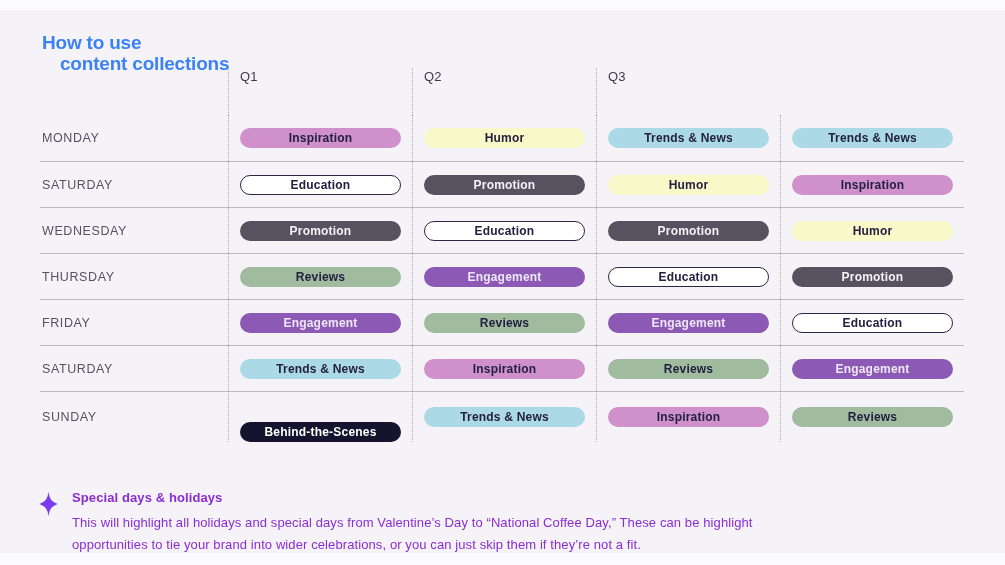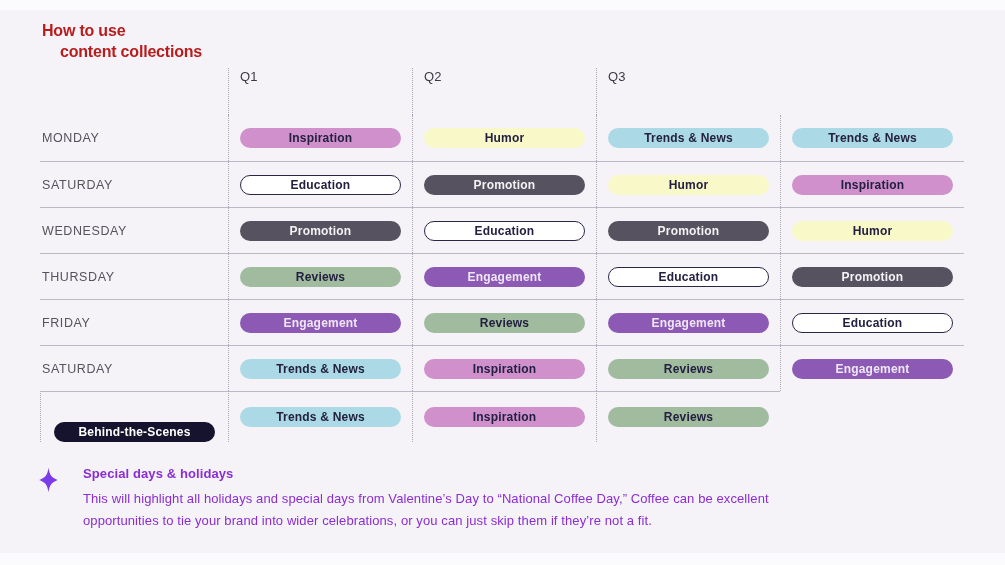--- a/index.html
+++ b/index.html
@@ -9,23 +9,23 @@
     background:#fbfafd;
     position:relative;
     overflow:hidden;
   }
   .slide {
     position:absolute; left:0; top:10px; width:1005px; height:543px;
     background:#f5f3f8;
   }
   
   .title {
-    position:absolute; left:42px; top:20px;
-    font-size:16px; line-height:21px; font-weight:800;
-    color:#b91c1c; letter-spacing:-0.2px;
+    position:absolute; left:42px; top:32px;
+    font-size:19px; line-height:21px; font-weight:800;
+    color:#3b82f6; letter-spacing:-0.2px;
   }
   .title .line2 { display:block; padding-left:18px; }
 
   
   .calendar { position:absolute; left:40px; top:68px; width:924px; }
   .cal-row { display:grid; grid-template-columns:188px repeat(4, 1fr); }
   .header-row { height:47px; }
   .day-row { height:46px;text-align:right; }
   .cell { min-width:0; }
   .q-head, .q-cell { border-left:1px dotted #aaa6b6; }
@@ -39,21 +39,21 @@
   }
   .q-cell { display:flex; align-items:center; justify-content:center; padding:0 10px; }
   .pill {
     width:100%; max-width:161px; height:20px; border-radius:14px;
     display:flex; align-items:center; justify-content:center;
     font-size:12px; font-weight:700; letter-spacing:0.2px;
     white-space:nowrap;
   }
 
   
-  .footnote { position:absolute; left:38px; top:466px; display:flex; gap:24px; width:860px; }
+  .footnote { position:absolute; left:38px; top:490px; display:flex; gap:13px; width:860px; }
   .sparkle { flex:0 0 auto; margin-top:1px; }
   .foot-heading { font-size:13px; font-weight:700; letter-spacing:0.1px; }
   .foot-body { margin-top:7px; font-size:13px; font-weight:500; line-height:21.5px; letter-spacing:0.1px; }
   .foot-body span { display:block; }
 </style>
 </head>
 <body>
 
 <div class="slide"></div>
 
@@ -154,20 +154,21 @@
         <div class="pill" style="background: rgb(207, 144, 204); color: rgb(35, 32, 64);">Inspiration</div>
       </div>
       <div class="cell q-cell">
         <div class="pill" style="background: rgb(160, 187, 158); color: rgb(35, 32, 64);">Reviews</div>
       </div>
       <div class="cell q-cell">
         <div class="pill" style="background: rgb(140, 89, 180); color: rgb(238, 231, 246);">Engagement</div>
       </div>
     </div>
     <div class="cal-row day-row">
+      <div class="cell day-label">SUNDAY</div>
       <div class="cell q-cell">
         <div class="pill" style="background: rgb(21, 19, 46); color: rgb(255, 255, 255); margin-top: 30px;">Behind-the-Scenes</div>
       </div>
       <div class="cell q-cell">
         <div class="pill" style="background: rgb(171, 218, 230); color: rgb(35, 32, 64);">Trends &amp; News</div>
       </div>
       <div class="cell q-cell">
         <div class="pill" style="background: rgb(207, 144, 204); color: rgb(35, 32, 64);">Inspiration</div>
       </div>
       <div class="cell q-cell">
@@ -176,17 +177,17 @@
     </div>
   </div>
 
 <div class="footnote">
   <svg class="sparkle" width="21" height="26" viewBox="0 0 24 28">
     <path d="M12 0 C13.3 8.6 15.4 11.1 22.5 14 C15.4 16.9 13.3 19.4 12 28 C10.7 19.4 8.6 16.9 1.5 14 C8.6 11.1 10.7 8.6 12 0 Z" fill="#7a3bea"></path>
   </svg>
   <div class="foot-text" style="color: rgb(138, 45, 210);">
     <div class="foot-heading">Special days &amp; holidays</div>
     <div class="foot-body">
-      <span>This will highlight all holidays and special days from Valentine’s Day to “National Coffee Day,” Coffee can be excellent</span>
+      <span>This will highlight all holidays and special days from Valentine’s Day to “National Coffee Day,” These can be highlight</span>
       <span>opportunities to tie your brand into wider celebrations, or you can just skip them if they’re not a fit.</span>
     </div>
   </div>
 </div>
 
 </body></html>

